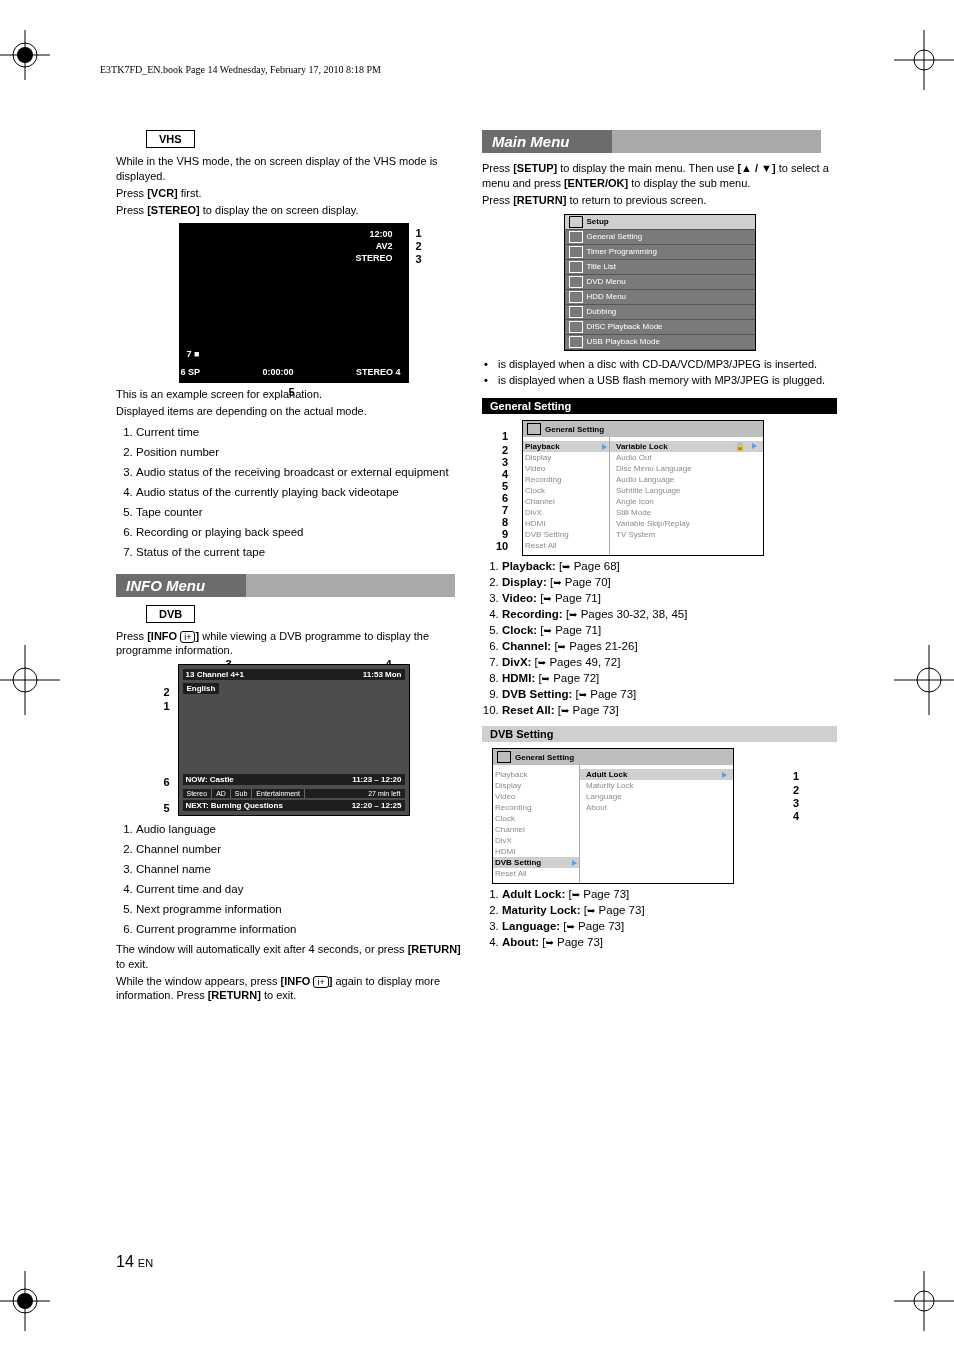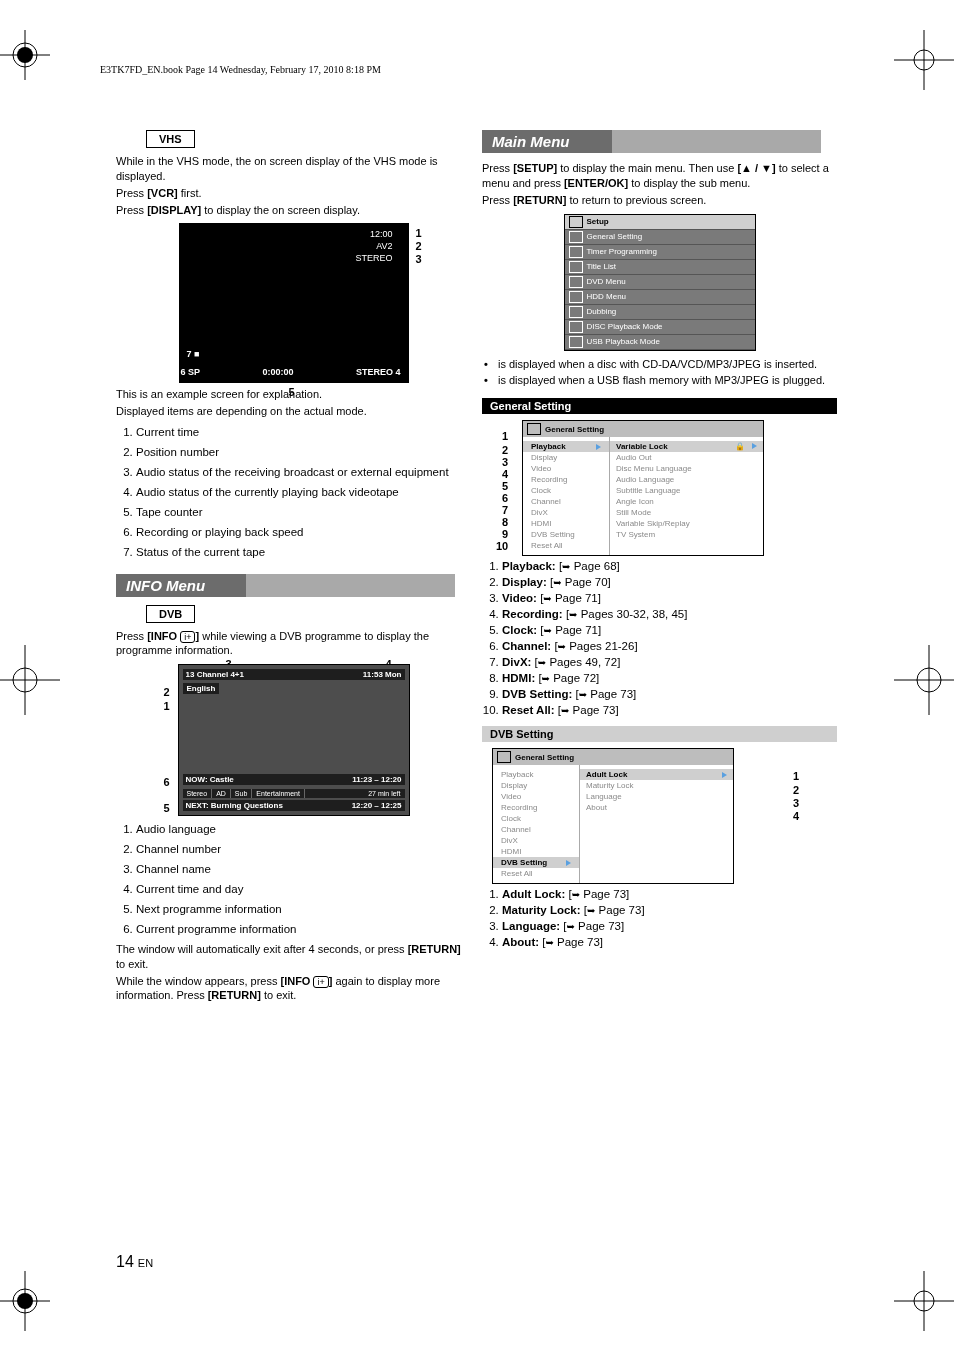--- a/index.html
+++ b/index.html
@@ -19,21 +19,21 @@
   ol.defs li{font-weight:normal;font-size:11.5px;margin:0 0 5px 0;line-height:1.3}
 
   .section-bar{display:flex;margin:14px 16px 8px 0}
   .sb-a{background:#6c6c6c;color:#fff;font-weight:bold;font-style:italic;font-size:15px;padding:3px 10px;flex:0 0 auto;min-width:110px}
   .sb-b{background:#a9a9a9;flex:1}
   .sub-bar{background:#000;color:#fff;font-weight:bold;font-size:11px;padding:2px 8px;margin:10px 0 6px 0}
   .sub-bar-gray{background:#cfcfcf;color:#000;font-weight:bold;font-size:11px;padding:2px 8px;margin:10px 0 6px 0}
 
   
   .vhs-box{width:230px;height:160px;background:#000;color:#fff;font-size:9px;position:relative;margin:6px auto 4px auto}
-  .vhs-top{position:absolute;right:16px;top:6px;text-align:right;font-weight:normal}
+  .vhs-top{position:absolute;right:16px;top:6px;text-align:right;font-weight:bold}
   .vhs-top div{line-height:1.3}
   .vhs-bottom{position:absolute;left:2px;right:8px;bottom:6px;display:flex;justify-content:space-between;font-weight:bold}
   .vhs-stop{position:absolute;left:8px;bottom:24px;font-weight:bold}
   .callout{position:absolute;font-weight:bold;font-size:11px}
   .callout.r{color:#000}
 
   
   .vhs-wrap{position:relative;width:260px;margin:0 auto}
 
   
@@ -55,21 +55,21 @@
   .bullet-list{list-style:none;margin:6px 0 0 0;padding:0}
   .bullet-list li{position:relative;padding-left:16px;font-size:11px;line-height:1.35;margin-bottom:2px}
   .bullet-list li:before{content:"•";position:absolute;left:2px;font-weight:bold}
 
   
   .gs-box{width:240px;border:1px solid #000;background:#fff;margin:4px 0 4px 40px;position:relative;font-size:8px}
   .gs-hdr{background:#bdbdbd;padding:2px 4px;font-weight:bold;display:flex;align-items:center}
   .gs-hdr .setup-ico{border-color:#000}
   .gs-body{display:flex}
   .gs-left{width:86px;border-right:1px solid #aaa;padding:4px 0}
-  .gs-left div{padding:1px 8px;color:#8a8a8a}
+  .gs-left div{padding:1px 2px;color:#8a8a8a}
   .gs-left div.on{background:#cfcfcf;color:#000;font-weight:bold;display:flex;justify-content:space-between;align-items:center}
   .gs-right{flex:1;padding:4px 0}
   .gs-right div{padding:1px 6px;color:#8a8a8a}
   .gs-right div.on{background:#cfcfcf;color:#000;font-weight:bold;display:flex;justify-content:space-between;align-items:center}
   .tri{width:0;height:0;border-top:3px solid transparent;border-bottom:3px solid transparent;border-left:5px solid #5aa0e0;display:inline-block;margin-left:4px}
   .lock{font-size:8px}
 
   .gs-wrap{position:relative}
   .gs-num{position:absolute;font-weight:bold;font-size:11px}
 
@@ -118,21 +118,21 @@
   <svg class="reg" style="right:0;bottom:20px" width="60" height="60">
       <line x1="30" y1="0" x2="30" y2="60" stroke="#000"></line>
       <line x1="0" y1="30" x2="60" y2="30" stroke="#000"></line>
       <circle cx="30" cy="30" r="10" fill="none" stroke="#000"></circle>
     </svg>
 
   <div class="col left">
     <div class="badge-wrap"><span class="badge">VHS</span></div>
     <p class="p">While in the VHS mode, the on screen display of the VHS mode is displayed.</p>
     <p class="p"><span>Press </span><span class="bold">[VCR]</span><span> first.</span></p>
-    <p class="p"><span>Press </span><span class="bold">[DISPLAY]</span><span> to display the on screen display.</span></p>
+    <p class="p"><span>Press </span><span class="bold">[STEREO]</span><span> to display the on screen display.</span></p>
 
     <div class="vhs-wrap">
       <div class="vhs-box">
         <div class="vhs-top">
           <div><span>12:00</span></div>
           <div><span>AV2</span></div>
           <div><span>STEREO</span></div>
         </div>
         <div class="vhs-stop"><span>7 </span><span>■</span></div>
         <div class="vhs-bottom">

